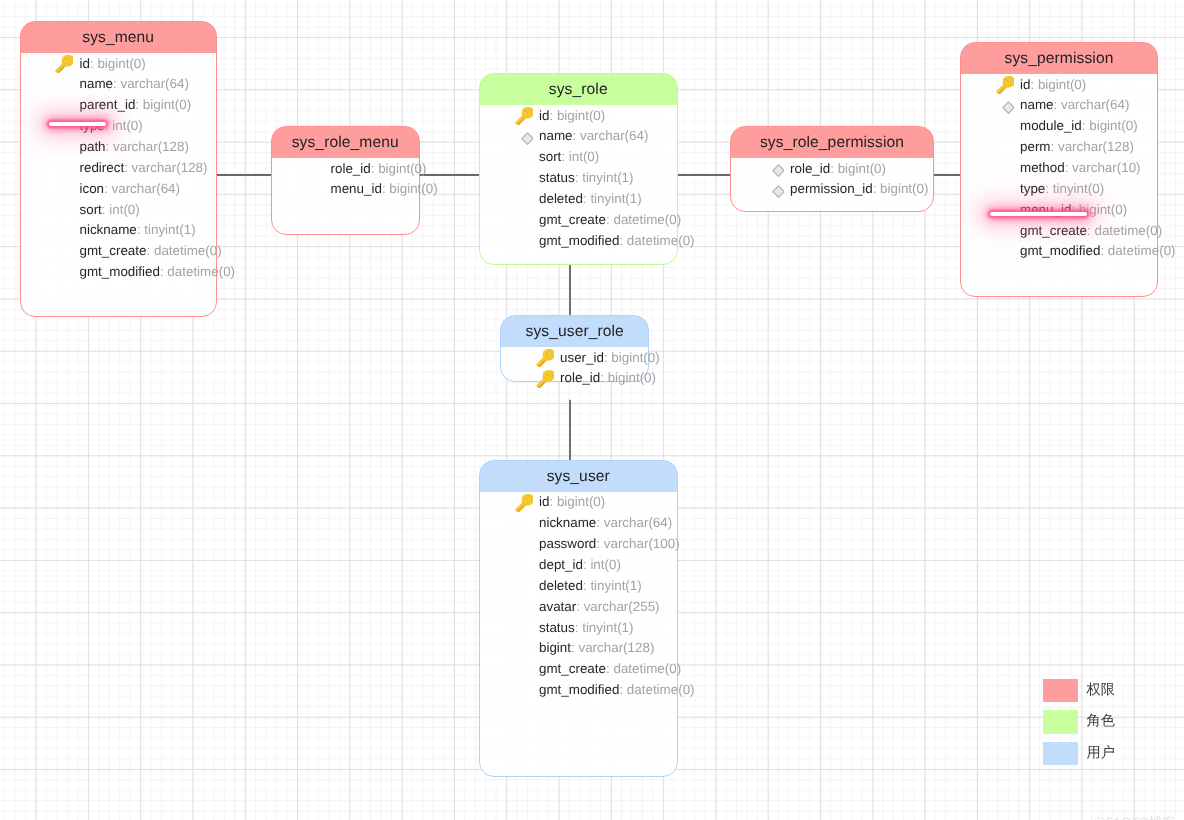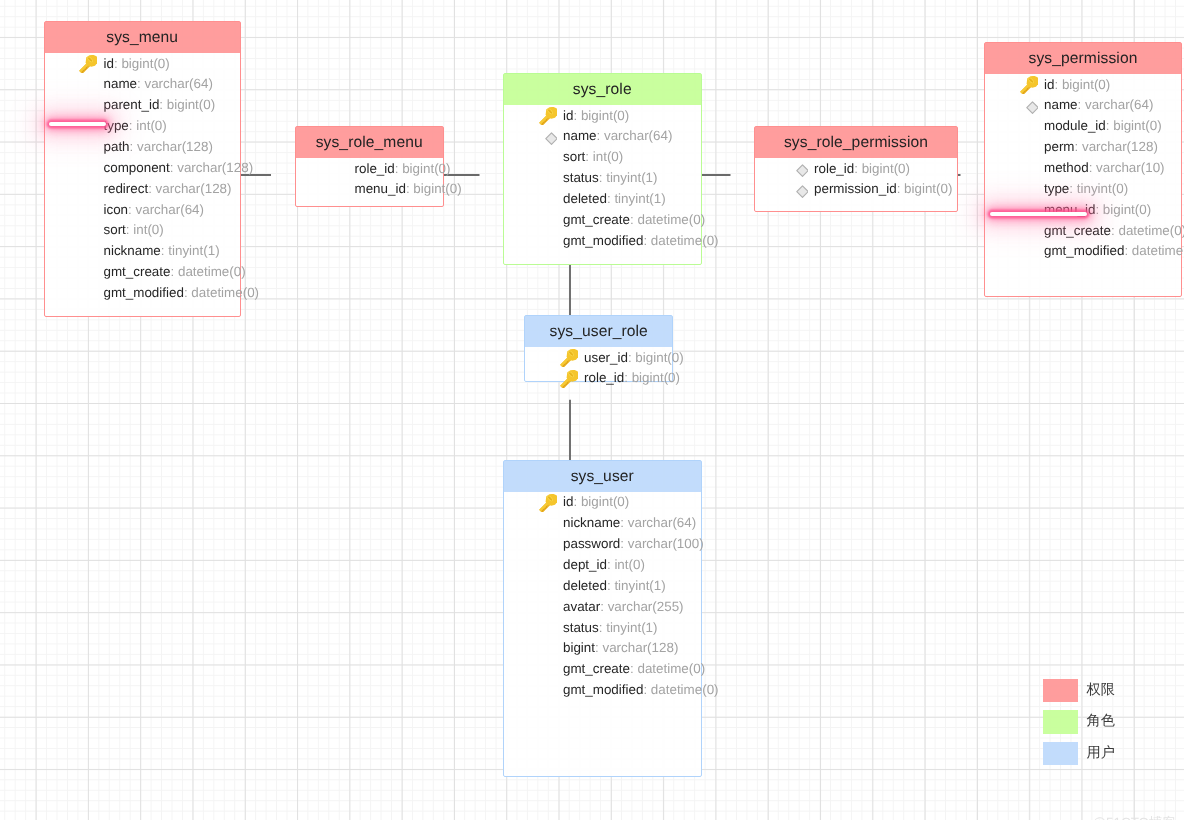--- a/index.html
+++ b/index.html
@@ -10,22 +10,22 @@
   .grid{position:absolute;left:0;top:0;width:1184px;height:820px;
     background-image:
       linear-gradient(to right, #e0e0e0 1px, transparent 1px),
       linear-gradient(to bottom, #e0e0e0 1px, transparent 1px),
       linear-gradient(to right, #f4f4f4 1px, transparent 1px),
       linear-gradient(to bottom, #f4f4f4 1px, transparent 1px);
     background-size: 52.3px 52.3px, 52.3px 52.3px, 10.46px 10.46px, 10.46px 10.46px;
     background-position: 87.9px 403px, 87.9px 403px, 87.9px 403px, 87.9px 403px;
   }
   svg.edges{position:absolute;left:0;top:0;}
-  .table{position:absolute;box-sizing:border-box;opacity:0.999;transform:translateZ(0);border-radius:2px;background:#ffffff;
-         border:1.6px solid #000;margin-left:24px;}
+  .table{position:absolute;box-sizing:border-box;opacity:0.999;transform:translateZ(0);border-radius:15px;background:#ffffff;
+         border:1.6px solid #000;}
   .thead{font-weight:normal;font-size:15.6px;text-align:center;color:#232323;
          height:31px;line-height:31px;letter-spacing:0.1px;}
   .tbody{position:relative;padding-left:29px;}
   .row{font-size:13.4px;height:20.87px;line-height:20.87px;white-space:nowrap;position:relative;}
   .row .nm{font-weight:normal;color:#252525;}
   .row .ty{color:#a3a3a3;}
   .ico{position:absolute;left:5.7px;top:1.5px;width:18px;height:18px;}
   .legend{position:absolute;opacity:0.999;transform:translateZ(0);}
   .lrow{position:relative;}
   .sw{position:absolute;left:0;width:35px;height:23.4px;}
@@ -63,30 +63,29 @@
                   </g>
                   <path d="M15.9 0.3 L19.5 1.1 L22.5 3.6 L23.9 6.8 L22.6 10.0 L19.6 12.1 L16.0 12.5 L12.8 10.6 L11.1 7.5 L11.3 3.9 Z" fill="#F5C52C"></path>
                   <ellipse cx="17.0" cy="4.6" rx="3.4" ry="1.85" transform="rotate(90 17.0 4.6)" fill="#F9D94E"></ellipse>
                   <ellipse cx="17.0" cy="4.6" rx="2.9" ry="1.1" transform="rotate(90 17.0 4.6)" fill="#E9B51D"></ellipse>
                 </g>
               </svg></span><span style="display:inline-block;width:30px"></span><span class="nm">id</span><span class="ty">: bigint(0)</span></div>
           <div class="row"><span style="display:inline-block;width:30px"></span><span class="nm">name</span><span class="ty">: varchar(64)</span></div>
           <div class="row"><span style="display:inline-block;width:30px"></span><span class="nm">parent_id</span><span class="ty">: bigint(0)</span></div>
           <div class="row"><span style="display:inline-block;width:30px"></span><span class="nm">type</span><span class="ty">: int(0)</span></div>
           <div class="row"><span style="display:inline-block;width:30px"></span><span class="nm">path</span><span class="ty">: varchar(128)</span></div>
-          <div class="row"><span style="display:inline-block;width:30px"></span><span class="nm">component</span><span class="ty">: varchar(128)</span></div>
           <div class="row"><span style="display:inline-block;width:30px"></span><span class="nm">redirect</span><span class="ty">: varchar(128)</span></div>
           <div class="row"><span style="display:inline-block;width:30px"></span><span class="nm">icon</span><span class="ty">: varchar(64)</span></div>
           <div class="row"><span style="display:inline-block;width:30px"></span><span class="nm">sort</span><span class="ty">: int(0)</span></div>
           <div class="row"><span style="display:inline-block;width:30px"></span><span class="nm">nickname</span><span class="ty">: tinyint(1)</span></div>
           <div class="row"><span style="display:inline-block;width:30px"></span><span class="nm">gmt_create</span><span class="ty">: datetime(0)</span></div>
           <div class="row"><span style="display:inline-block;width:30px"></span><span class="nm">gmt_modified</span><span class="ty">: datetime(0)</span></div>
         </div>
       </div>
-      <div class="table" style="left: 270.5px; top: 126px; width: 149.4px; height: 81px; border-color: rgb(255, 143, 143); background: linear-gradient(rgb(255, 157, 157) 0px, rgb(255, 157, 157) 31px, rgb(255, 255, 255) 31px, rgb(255, 255, 255) 100%);">
+      <div class="table" style="left: 270.5px; top: 126px; width: 149.4px; height: 109px; border-color: rgb(255, 143, 143); background: linear-gradient(rgb(255, 157, 157) 0px, rgb(255, 157, 157) 31px, rgb(255, 255, 255) 31px, rgb(255, 255, 255) 100%);">
         <div class="thead">sys_role_menu</div>
         <div class="tbody" style="padding-top:-0px;margin-top:0.6px">
           <div class="row"><span style="display:inline-block;width:30px"></span><span class="nm">role_id</span><span class="ty">: bigint(0)</span></div>
           <div class="row"><span style="display:inline-block;width:30px"></span><span class="nm">menu_id</span><span class="ty">: bigint(0)</span></div>
         </div>
       </div>
       <div class="table" style="left: 479px; top: 73px; width: 198.5px; height: 191.8px; border-color: rgb(186, 252, 148); background: linear-gradient(rgb(201, 255, 158) 0px, rgb(201, 255, 158) 31px, rgb(255, 255, 255) 31px, rgb(255, 255, 255) 100%);">
         <div class="thead">sys_role</div>
         <div class="tbody" style="padding-top:-0px;margin-top:0.6px">
           <div class="row"><span class="ico"><svg viewBox="0 0 18 18" width="18" height="18">

